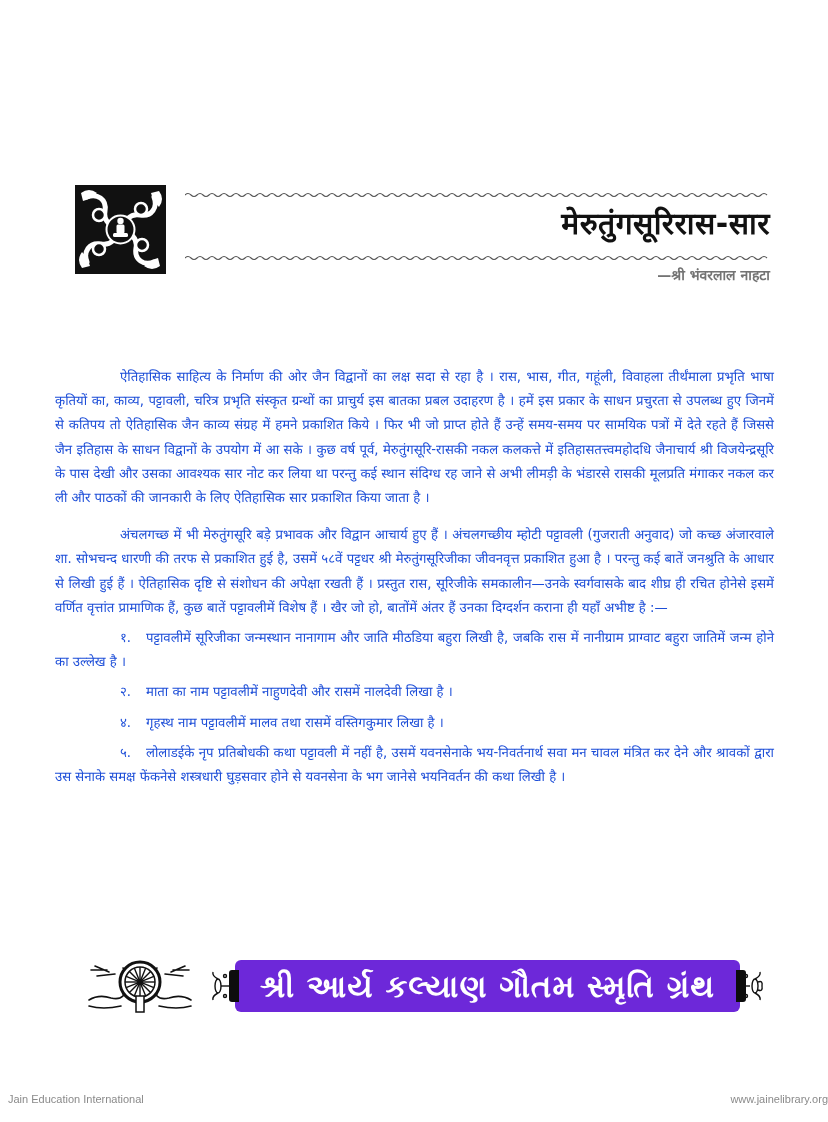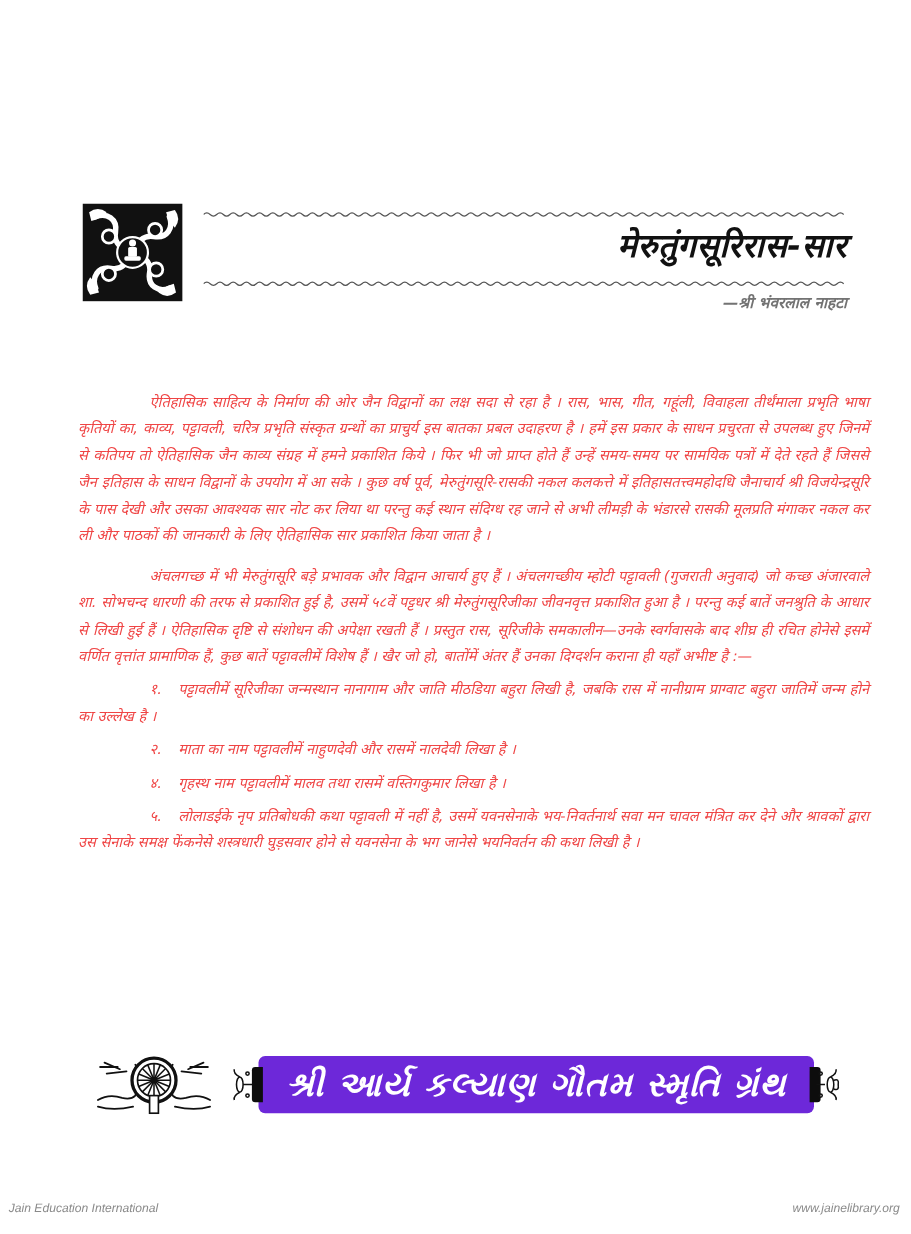--- a/index.html
+++ b/index.html
@@ -1,19 +1,19 @@
 <!DOCTYPE html>
 <html><head>
   <meta charset="utf-8">
   <style>
     * { box-sizing: border-box; margin: 0; padding: 0; }
     html, body { width: 828px; height: 1122px; background: #ffffff; overflow: hidden; }
     body { position: relative; font-family: "DejaVu Sans", sans-serif; color: #111; }
 
-    .page { position: absolute; left: 0; top: 0; width: 828px; height: 984px; font-style: italic; }
+    .page { position: absolute; left: 0; top: 0; width: 828px; height: 984px; }
 
     
     .emblem { position: absolute; left: 75px; top: 185px; width: 91px; height: 89px; }
     .rule { position: absolute; height: 6px; }
     .rule svg { display: block; width: 100%; height: 6px; }
     .rule-top { left: 185px; top: 192px; width: 585px; }
     .rule-bottom { left: 185px; top: 255px; width: 585px; }
 
     .title {
       position: absolute; right: 58px; top: 202px;
@@ -21,23 +21,23 @@
       font-size: 30px; letter-spacing: 0.5px; color: #111; white-space: nowrap;
     }
     .author {
       position: absolute; right: 58px; top: 265px;
       font-family: "DejaVu Sans", sans-serif; font-weight: bold;
       font-size: 14px; color: #737373; white-space: nowrap;
     }
 
     
     .body-text {
-      position: absolute; left: 55px; top: 355px; width: 719px;
+      position: absolute; left: 55px; top: 365px; width: 719px;
       font-family: "DejaVu Sans", sans-serif; font-size: 13.2px; line-height: 24.2px;
-      text-align: justify; text-align-last: left; color: #ef4444; margin-left: 16px;
+      text-align: justify; text-align-last: left; color: #1d4ed8;
     }
     .para { text-indent: 65px; }
     .para + .para { margin-top: 13px; }
     .list { margin-top: 6px; }
     .list-item { text-indent: 65px; margin-top: 6px; }
     .list-item .num { display: inline-block; text-indent: 0; width: 26px; }
 
     
     .banner { position: absolute; left: 85px; top: 956px; width: 690px; height: 60px; }
     .banner-emblem { position: absolute; left: 0; top: 0; width: 110px; height: 60px; }
@@ -58,21 +58,21 @@
       font-size: 31px; letter-spacing: 1px; white-space: nowrap;
     }
 
     
     .footer {
       position: absolute; left: 0; top: 1093px; width: 828px; height: 16px;
       font-family: "Liberation Sans", sans-serif; font-size: 11px; color: #8a8a8a;
     }
     .footer-left { position: absolute; left: 8px; top: 0; }
     .footer-center { position: absolute; left: 0; width: 828px; text-align: center; top: 0; }
-    .footer-right { position: absolute; right: 10px; top: 0; }
+    .footer-right { position: absolute; right: 0; top: 0; }
   </style>
 </head>
 <body>
 
 <div class="page">
 
   <div class="emblem">
     <svg viewBox="0 0 91 89" width="91" height="89">
       <rect x="0" y="0" width="91" height="89" fill="#111"></rect>
 

